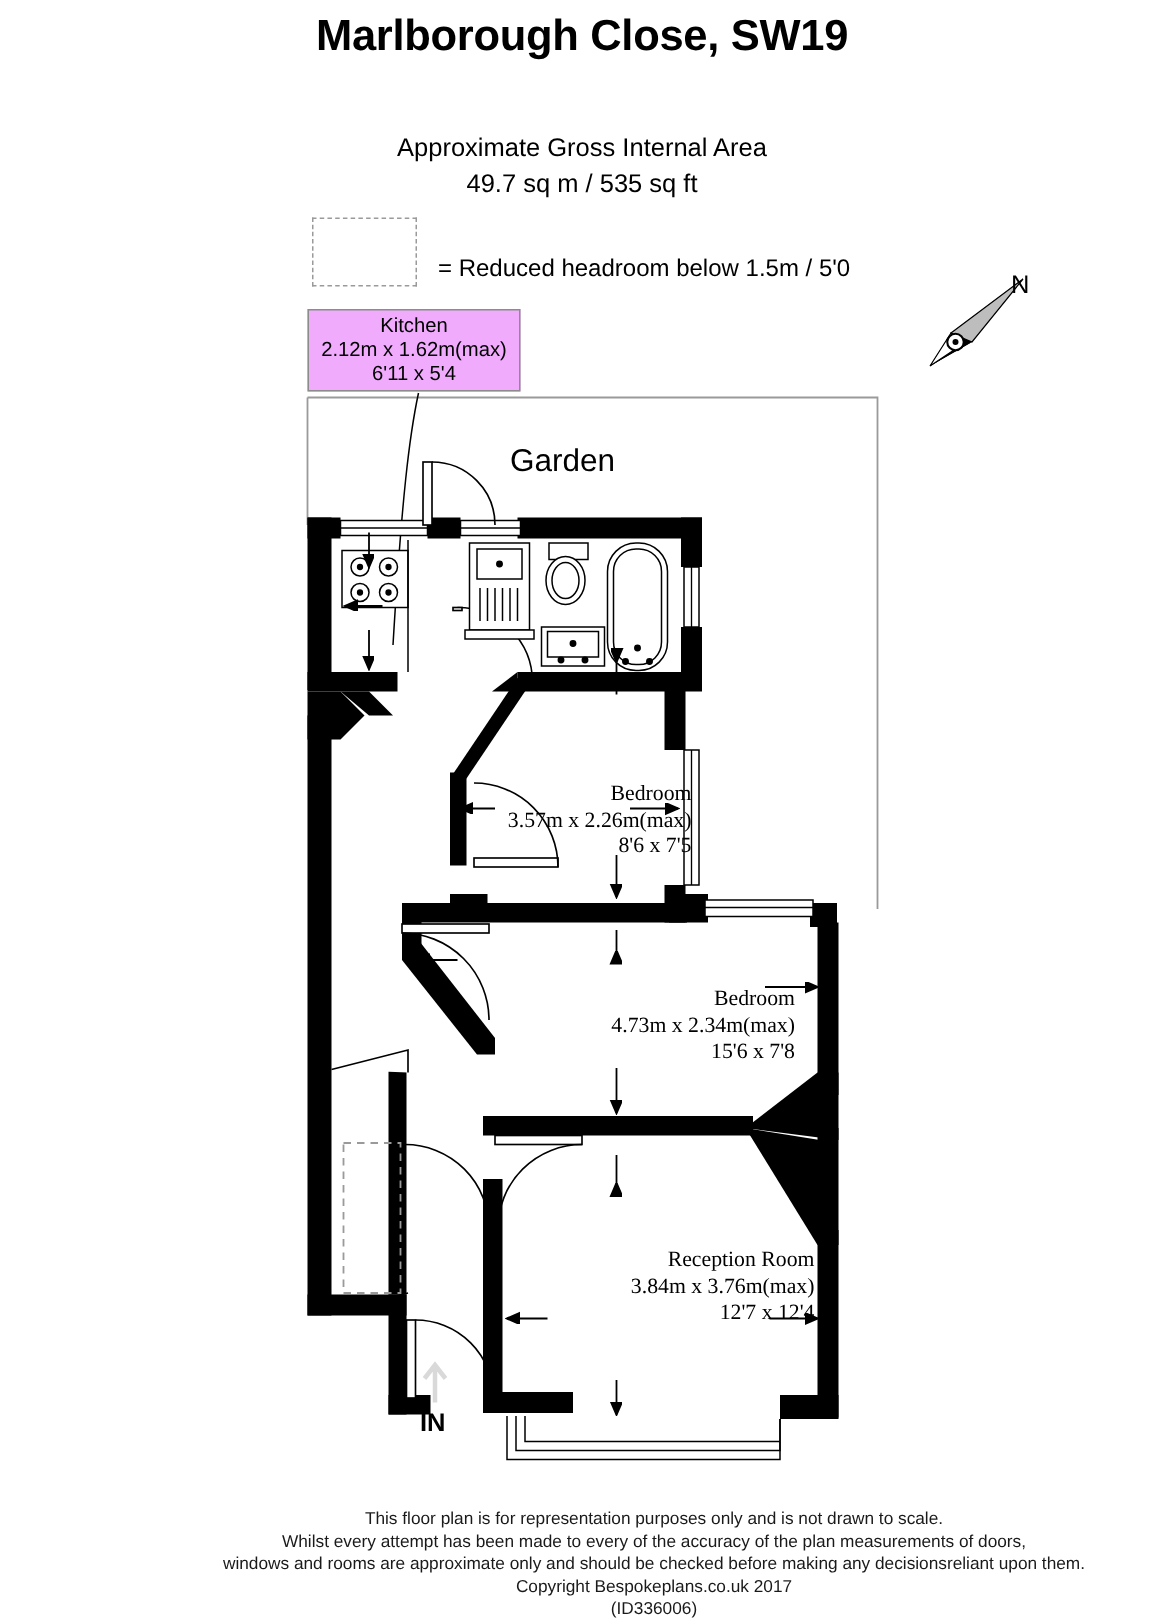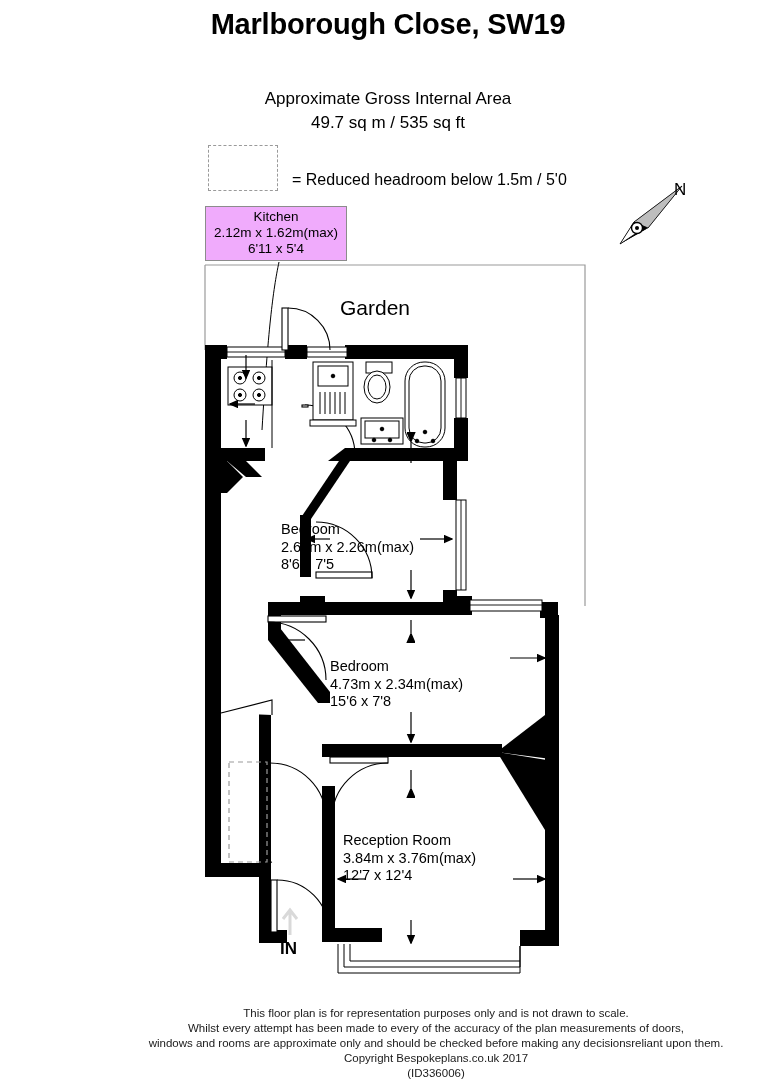--- a/index.html
+++ b/index.html
@@ -50,22 +50,23 @@
   .compass-n{
     position:absolute;top:-2px;left:66px;font-size:17px;
   }
 
   .plan{
     position:absolute;top:0;left:0;width:776px;height:1080px;
     pointer-events:none;
   }
 
   .rmlabel{
-    position:absolute;text-align:left;font-size:14.5px;line-height:17.5px;
+    position:absolute;text-align:right;font-size:14.5px;line-height:17.5px;
     white-space:nowrap;
+    font-family:Liberation Serif, serif;
   }
   .garden-label{
     position:absolute;left:340px;top:296px;font-size:21px;
   }
   .in-label{
     position:absolute;left:280px;top:939px;font-size:17px;font-weight:bold;text-align:right;
   }
 
   .footer{
     position:absolute;top:1006px;left:0;width:776px;text-align:center;
@@ -298,21 +299,21 @@
 
       <path d="M 290,935 L 290,912 M 283,919 L 290,910 L 297,919" fill="none" stroke="#d9d9d9" stroke-width="3"></path>
     </g>
 
   </svg>
 
   <div class="garden-label">Garden</div>
 
   <div class="rmlabel" style="left:281px;top:521px;width:180px;">
     <div>Bedroom</div>
-    <div>2.60m x 2.26m(max)</div>
+    <div>3.57m x 2.26m(max)</div>
     <div>8'6 x 7'5</div>
   </div>
 
   <div class="rmlabel" style="left:330px;top:658px;width:200px;">
     <div>Bedroom</div>
     <div>4.73m x 2.34m(max)</div>
     <div>15'6 x 7'8</div>
   </div>
 
   <div class="rmlabel" style="left:343px;top:832px;width:200px;">

